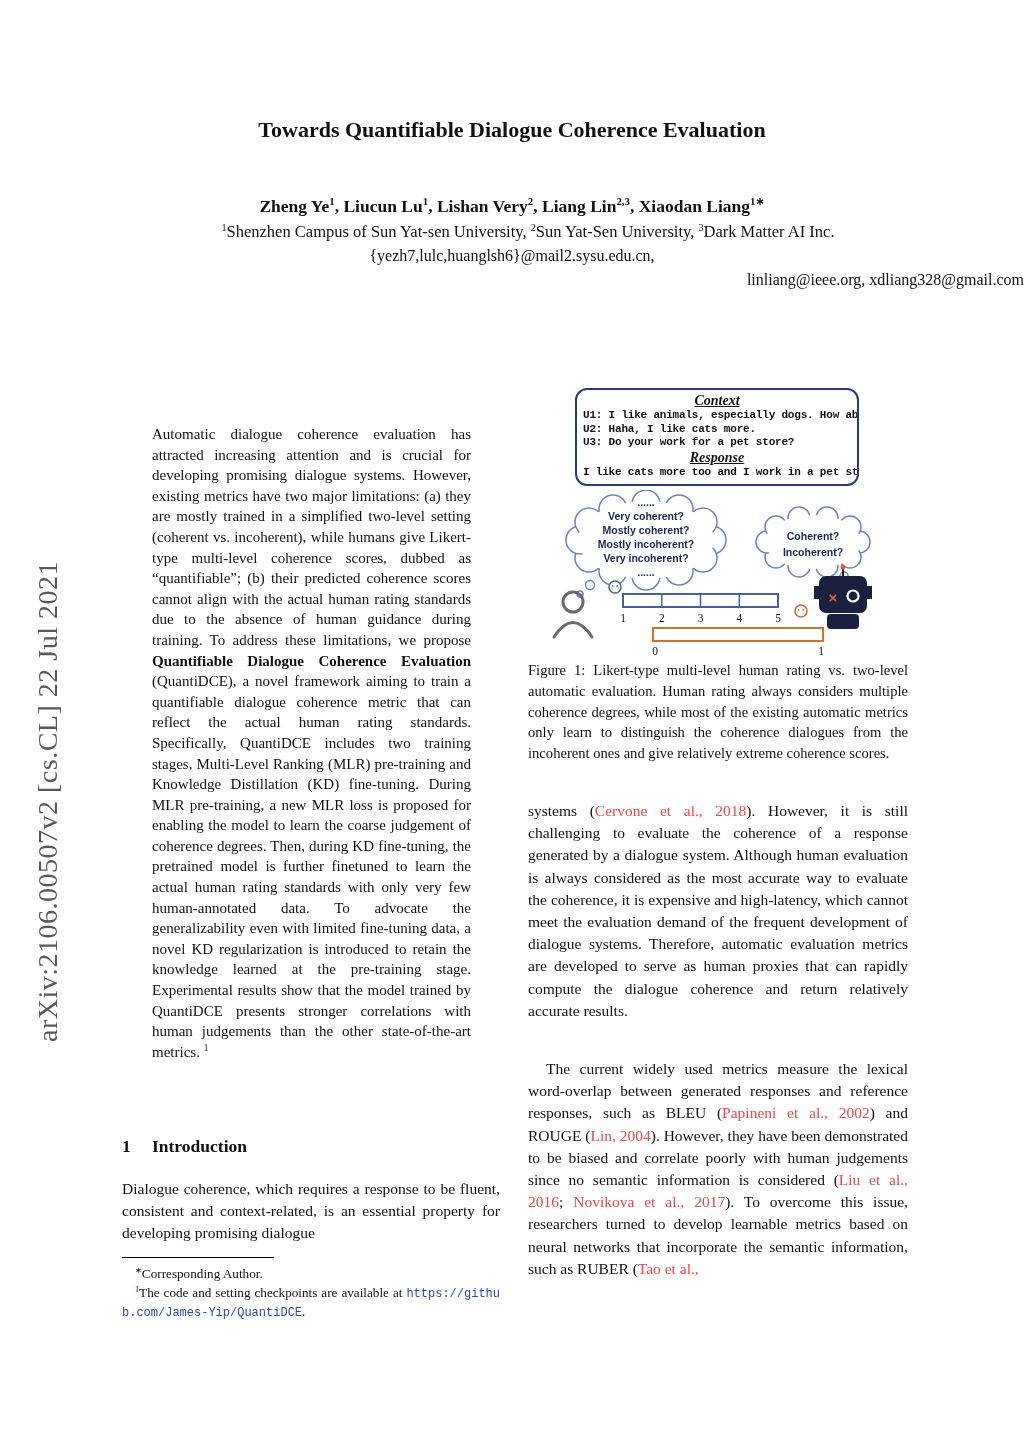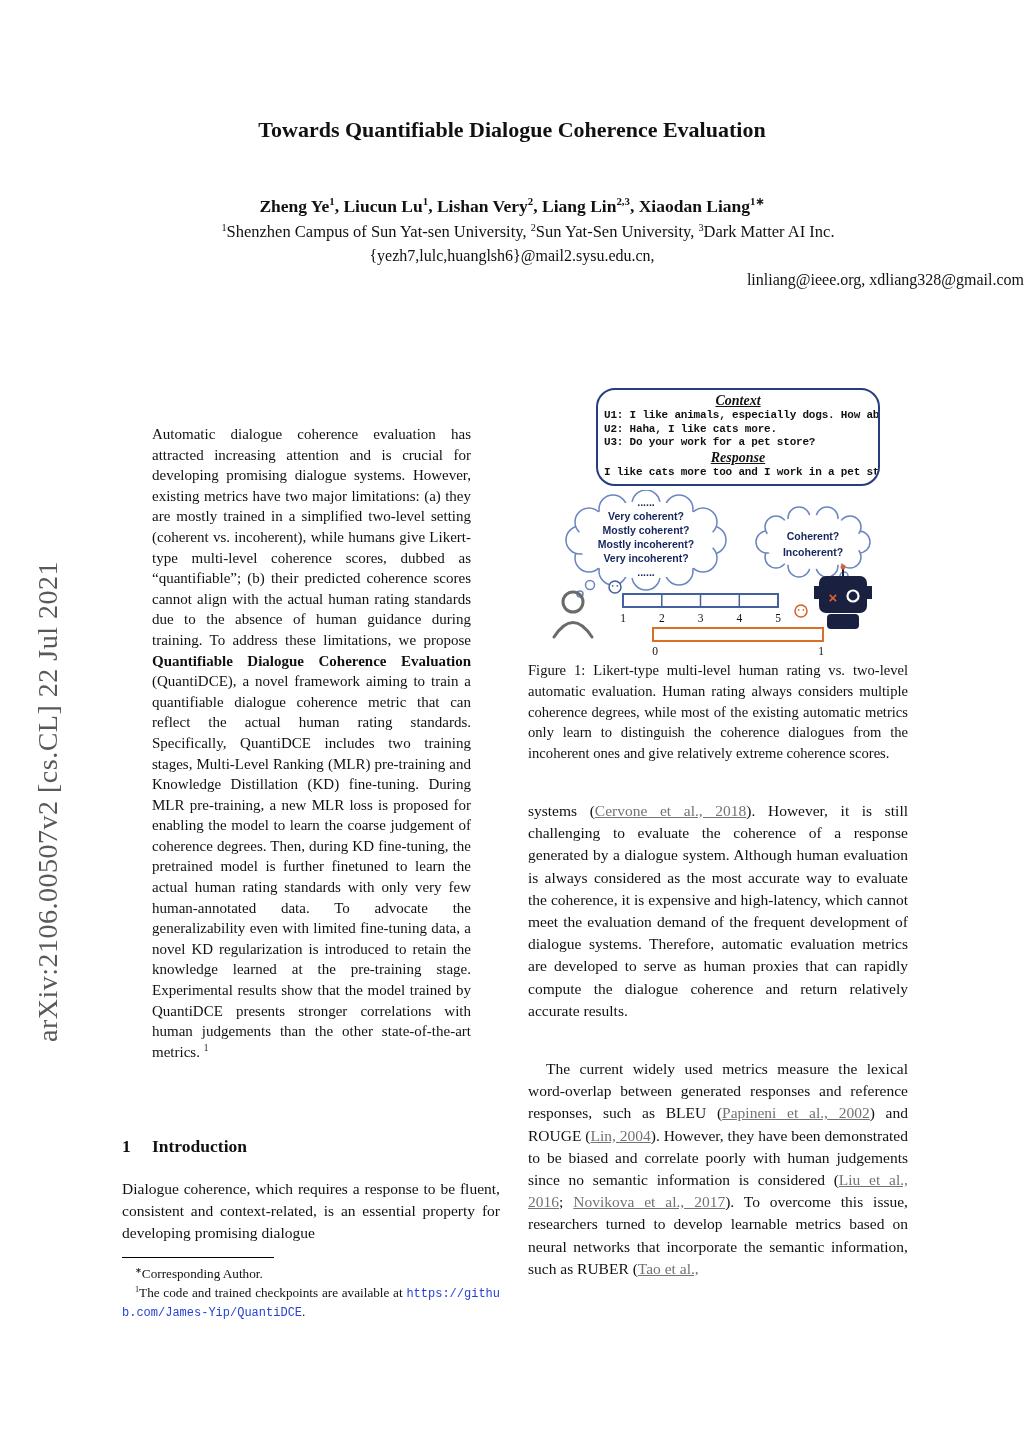--- a/index.html
+++ b/index.html
@@ -14,39 +14,39 @@
     transform: rotate(-90deg); transform-origin: 0 0;
     white-space: nowrap; font-size: 28px; color: #595959; letter-spacing: .5px;
   }
   .title { position:absolute; top:117px; left:0; width:100%; text-align:center; font-size:22px; font-weight:bold; }
   .authors { position:absolute; top:196px; left:0; width:100%; text-align:center; font-size:17.5px; font-weight:bold; }
   .affil   { position:absolute; top:222px; left:16px; width:100%; text-align:center; font-size:16.5px; }
   .email1  { position:absolute; top:247px; left:0; width:100%; text-align:center; font-size:16px; }
   .email2  { position:absolute; top:271px; left:0; width:100%; text-align:right; font-size:16px; }
   sup { font-size: 62%; vertical-align: super; line-height: 0; }
   .b { font-weight: bold; }
-  .cite { color:#737373;text-decoration:underline; }
+  .cite { color:#ef4444; }
   .url { font-family:"Liberation Mono", monospace; color:#2742d6; font-size:12px; word-break:break-all; }
 
   .abs-head { position:absolute; top:386px; left:122px; width:378px; text-align:center; font-size:17px; font-weight:bold; }
   .abs-body { position:absolute; top:424px; left:152px; width:319px; font-size:15px; line-height:20.6px; text-align:justify; }
 
   .sec-head { position:absolute; top:1136px; left:122px; width:378px; font-size:17.5px; font-weight:bold; font-family:"Liberation Serif", serif; }
   .sec-num { display:inline-block; width:30px; }
   .intro-body { position:absolute; top:1178px; left:122px; width:378px; font-size:15.5px; line-height:22px; text-align:justify; }
 
   .foot-rule { position:absolute; top:1257px; left:122px; width:152px; border-top:1.3px solid #000; }
   .footnotes { position:absolute; top:1265px; left:122px; width:378px; font-size:13.2px; line-height:18.5px; text-align:justify; }
   .footnotes p { text-indent: 13px; }
 
   .figure { position:absolute; top:388px; left:528px; width:380px; height:276px; }
   .ctx-box {
     position:absolute; left:47px; top:0; width:284px;
-    border:2.5px solid #263c7d; border-radius:19px;
-    padding:3px 6px 5px; background:#fff; overflow:hidden;margin-left:21px;
+    border:2.5px solid #263c7d; border-radius:12px;
+    padding:3px 6px 5px; background:#fff; overflow:hidden;
   }
   .ctx-title { text-align:center; font-style:italic; font-weight:bold; font-size:14px; text-decoration:underline; }
   .ctx-line { font-family:Liberation Mono, monospace; font-weight:bold; font-size:11px; line-height:13.6px; white-space:nowrap; letter-spacing:-0.2px; }
   .fig-svg { position:absolute; left:0; top:102px; }
   .bubble-text { font-family:"Liberation Sans", sans-serif; font-weight:bold; font-size:10.5px; fill:#16265c; }
   .scale-num { font-family:"Liberation Serif", serif; font-size:11.5px; fill:#111; }
 
   .caption { position:absolute; top:660px; left:528px; width:380px; font-size:14.6px; line-height:20.8px; text-align:justify; }
   .para1 { position:absolute; top:800px; left:528px; width:380px; font-size:15.5px; line-height:22.2px; text-align:justify; }
   .para2 { position:absolute; top:1058px; left:528px; width:380px; font-size:15.5px; line-height:22.2px; text-align:justify; text-indent:18px; }
@@ -65,21 +65,21 @@
   <div class="email2">linliang@ieee.org, xdliang328@gmail.com</div>
 
   <div class="abs-body"><span>Automatic dialogue coherence evaluation has attracted increasing attention and is crucial for developing promising dialogue systems. However, existing metrics have two major limitations: (a) they are mostly trained in a simplified two-level setting (coherent vs. incoherent), while humans give Likert-type multi-level coherence scores, dubbed as “quantifiable”; (b) their predicted coherence scores cannot align with the actual human rating standards due to the absence of human guidance during training. To address these limitations, we propose </span><span class="b">Quantifiable Dialogue Coherence Evaluation</span><span> (QuantiDCE), a novel framework aiming to train a quantifiable dialogue coherence metric that can reflect the actual human rating standards. Specifically, QuantiDCE includes two training stages, Multi-Level Ranking (MLR) pre-training and Knowledge Distillation (KD) fine-tuning. During MLR pre-training, a new MLR loss is proposed for enabling the model to learn the coarse judgement of coherence degrees. Then, during KD fine-tuning, the pretrained model is further finetuned to learn the actual human rating standards with only very few human-annotated data. To advocate the generalizability even with limited fine-tuning data, a novel KD regularization is introduced to retain the knowledge learned at the pre-training stage. Experimental results show that the model trained by QuantiDCE presents stronger correlations with human judgements than the other state-of-the-art metrics. </span><sup>1</sup></div>
 
   <h2 class="sec-head"><span class="sec-num">1</span><span>Introduction</span></h2>
   <div class="intro-body"><span>Dialogue coherence, which requires a response to be fluent, consistent and context-related, is an essential property for developing promising dialogue</span></div>
 
   <div class="foot-rule"></div>
   <div class="footnotes">
     <p><sup>∗</sup><span>Corresponding Author.</span></p>
-    <p><sup>1</sup><span>The code and trained checkpoints are available at </span><span class="url">https://github.com/James-Yip/QuantiDCE</span><span>.</span></p>
+    <p><sup>1</sup><span>The code and setting checkpoints are available at </span><span class="url">https://github.com/James-Yip/QuantiDCE</span><span>.</span></p>
   </div>
 
   <div class="figure">
     <div class="ctx-box">
       <div class="ctx-title">Context</div>
       <div class="ctx-line">U1: I like animals, especially dogs. How about you?</div>
       <div class="ctx-line">U2: Haha, I like cats more.</div>
       <div class="ctx-line">U3: Do your work for a pet store?</div>
       <div class="ctx-title">Response</div>
       <div class="ctx-line">I like cats more too and I work in a pet store.</div>

